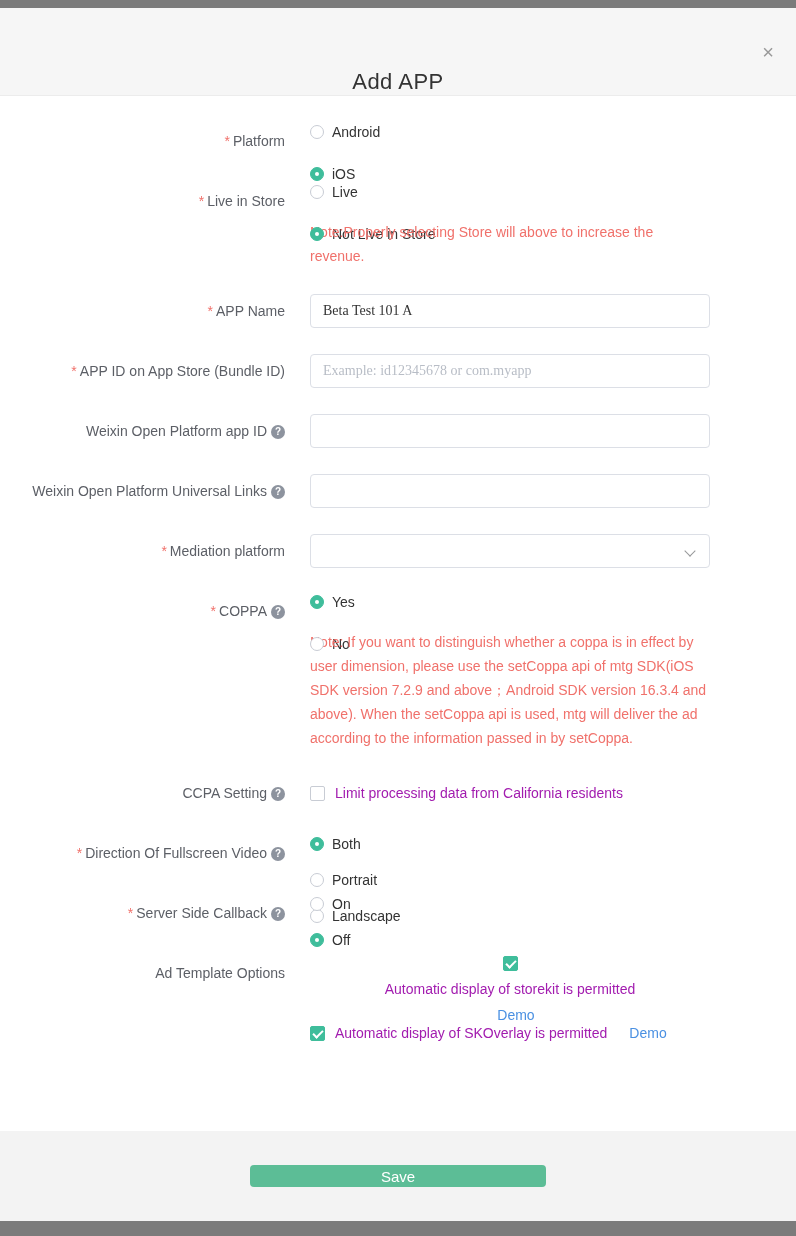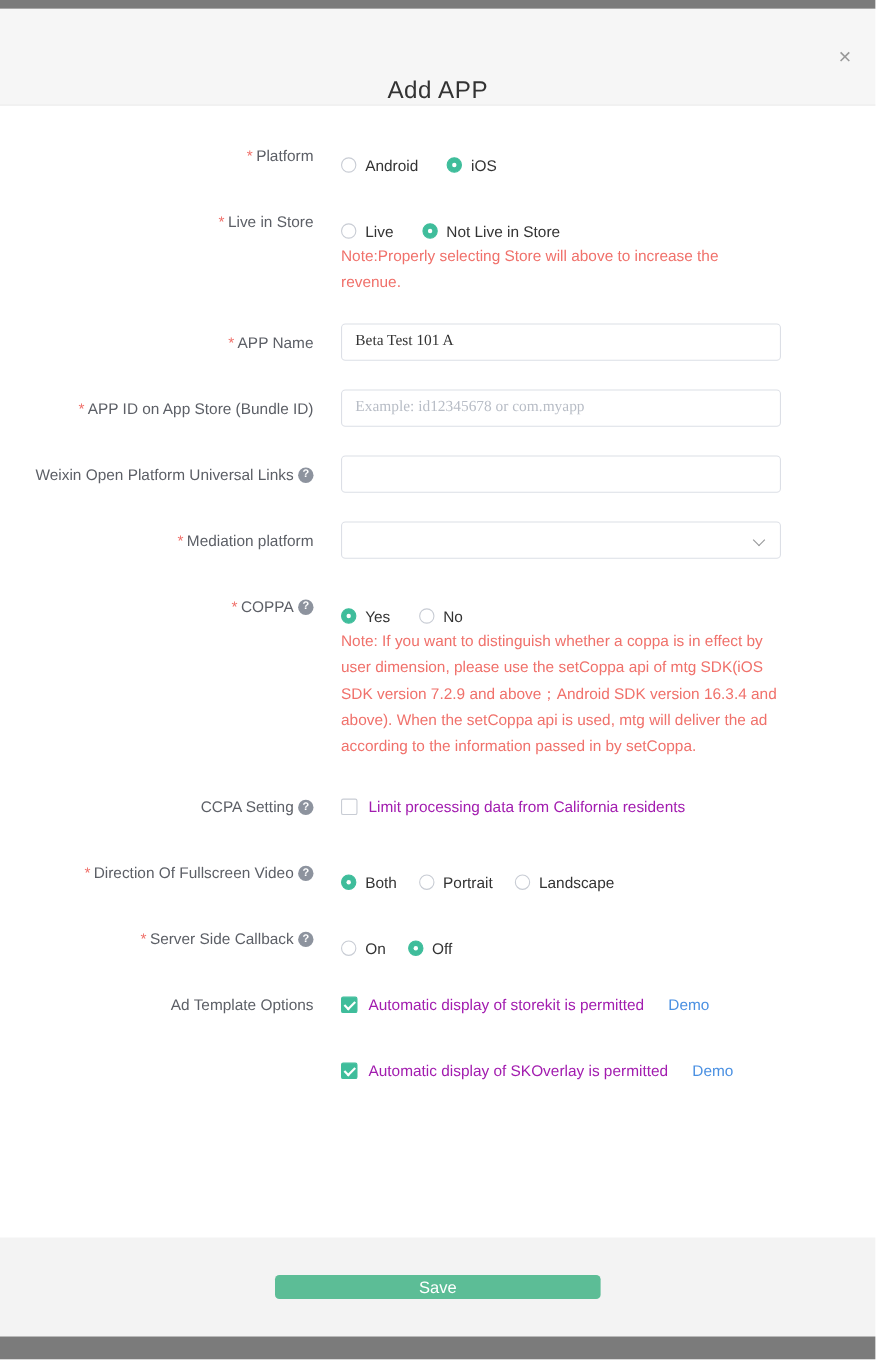--- a/index.html
+++ b/index.html
@@ -67,21 +67,21 @@
     color: #fff;
     font-size: 10px;
     font-weight: bold;
     line-height: 14px;
     text-align: center;
     vertical-align: middle;
     margin-left: 4px;
     cursor: pointer;
   }
 
-  .radio-group { display: flex; align-items: flex-end; height: 34px; gap: 26px; }
+  .radio-group { display: flex; align-items: flex-start; height: 34px; gap: 26px; flex-direction: column; }
   .radio { display: inline-flex; align-items: center; gap: 8px; cursor: pointer; }
   .radio-dot {
     width: 14px; height: 14px;
     border: 1px solid #c8ccd4;
     border-radius: 50%;
     background: #fff;
     position: relative;
     flex: 0 0 auto;
   }
   .radio-dot.checked { background: var(--accent); border-color: var(--accent); }
@@ -239,20 +239,28 @@
 
   <div class="row">
     <div class="row-label">
       <span class="required-mark">*</span><span>APP ID on App Store (Bundle ID)</span>
     </div>
     <div class="control">
       <input class="text-input" type="text" placeholder="Example: id12345678 or com.myapp" style="">
     </div>
   </div>
 
+  <div class="row">
+    <div class="row-label">
+      <span>Weixin Open Platform app ID</span><span class="help-icon">?</span>
+    </div>
+    <div class="control">
+      <input class="text-input" type="text" style="">
+    </div>
+  </div>
 
   <div class="row">
     <div class="row-label">
       <span>Weixin Open Platform Universal Links</span><span class="help-icon">?</span>
     </div>
     <div class="control">
       <input class="text-input" type="text" style="">
     </div>
   </div>
 
@@ -336,21 +344,21 @@
         </span>
       </div>
     </div>
   </div>
 
   <div class="row">
     <div class="row-label">
       <span>Ad Template Options</span>
     </div>
     <div class="control">
-      <div class="checkbox-line" style="margin-bottom:26px;">
+      <div class="checkbox-line" style="margin-bottom:26px;flex-direction:column;">
         <span class="checkbox-box checked"></span>
         <span class="checkbox-text">Automatic display of storekit is permitted</span>
         <a class="demo-link">Demo</a>
       </div>
       <div class="checkbox-line">
         <span class="checkbox-box checked"></span>
         <span class="checkbox-text">Automatic display of SKOverlay is permitted</span>
         <a class="demo-link">Demo</a>
       </div>
     </div>

